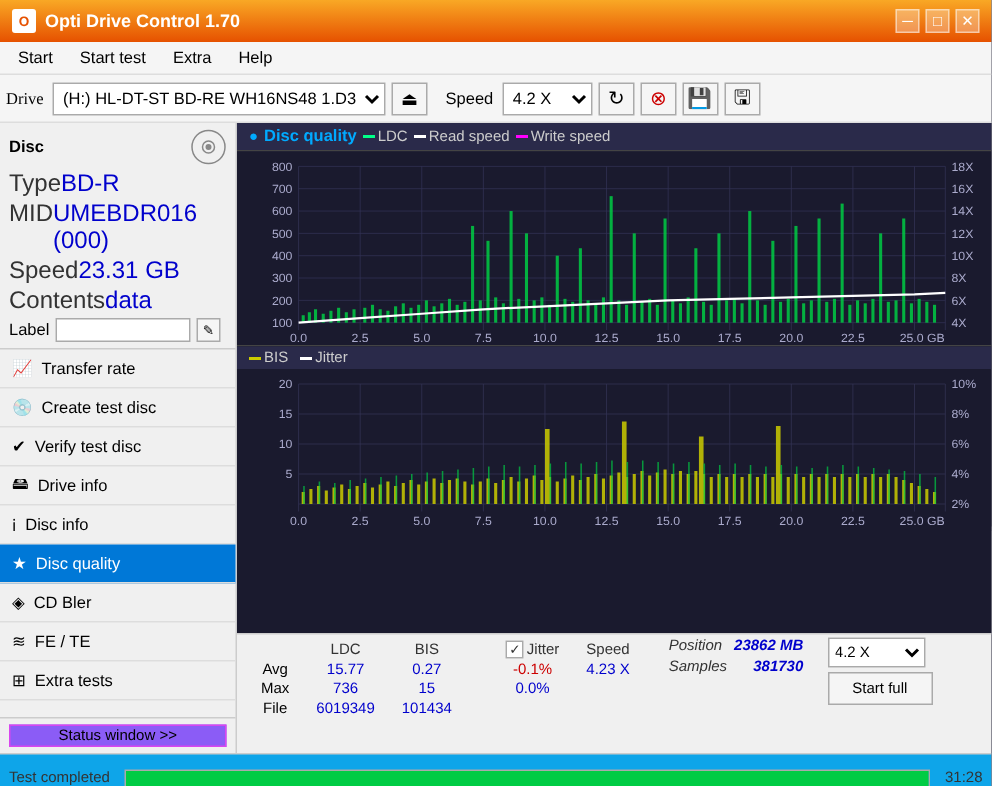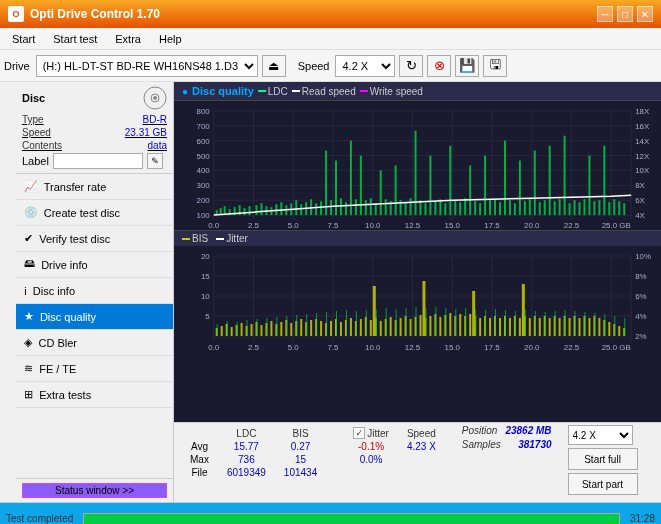--- a/index.html
+++ b/index.html
@@ -11,38 +11,38 @@
     .title-bar-icon { width: 16px; height: 16px; background: #fff; border-radius: 2px; display: flex; align-items: center; justify-content: center; font-size: 9px; color: #e65100; font-weight: bold; }
     .title-bar-controls { display: flex; gap: 4px; }
     .title-bar-btn { width: 16px; height: 16px; background: rgba(255,255,255,0.3); border: 1px solid rgba(255,255,255,0.5); color: white; font-size: 10px; display: flex; align-items: center; justify-content: center; cursor: pointer; }
 
     
     .menu-bar { background: #f5f5f5; height: 22px; display: flex; align-items: center; padding: 0 4px; border-bottom: 1px solid #ddd; gap: 2px; }
     .menu-item { padding: 2px 8px; font-size: 11px; cursor: pointer; }
 
     
     .toolbar { background: #f5f5f5; height: 32px; display: flex; align-items: center; padding: 0 4px; border-bottom: 1px solid #ddd; gap: 4px; }
-    .toolbar-label { font-size: 11px; margin-right: 2px; }
+    .toolbar-label { font-size: 11px; margin-right: 2px; font-family: Liberation Serif, serif; }
     .toolbar-select { height: 22px; font-size: 11px; border: 1px solid #aaa; background: white; padding: 0 2px; min-width: 180px; }
     .toolbar-btn { height: 22px; width: 24px; border: 1px solid #aaa; background: #f5f5f5; cursor: pointer; display: flex; align-items: center; justify-content: center; font-size: 12px; }
     .toolbar-speed-label { font-size: 11px; margin-left: 8px; margin-right: 2px; }
     .toolbar-speed-select { height: 22px; font-size: 11px; border: 1px solid #aaa; background: white; padding: 0 2px; min-width: 60px; }
     .toolbar-icon-btn { height: 22px; width: 24px; border: 1px solid #aaa; background: #f5f5f5; cursor: pointer; display: flex; align-items: center; justify-content: center; }
 
     
     .main-layout { display: flex; height: calc(524px - 28px - 22px - 32px - 22px); }
 
     
-    .left-panel { width: 158px; background: #f0f0f0; border-right: 1px solid #ccc; display: flex; flex-direction: column; margin-left: 16px; }
+    .left-panel { width: 158px; background: #f0f0f0; border-right: 1px solid #ccc; display: flex; flex-direction: column; }
 
     
     .disc-section { padding: 4px 6px; border-bottom: 1px solid #ccc; }
     .disc-header { display: flex; align-items: center; justify-content: space-between; margin-bottom: 4px; }
     .disc-title { font-weight: bold; font-size: 11px; }
-    .disc-info-row { display: flex; justify-content: space-between; font-size: 10px; margin-bottom: 2px; text-decoration: underline; }
+    .disc-info-row { display: flex; justify-content: flex-start; font-size: 16px; margin-bottom: 2px; }
     .disc-info-label { color: #333; }
     .disc-info-value { color: #0000cc; font-weight: normal; }
     .disc-info-value.blue { color: #0000cc; }
     .label-row { display: flex; align-items: center; gap: 4px; margin-top: 2px; }
     .label-input { height: 16px; border: 1px solid #aaa; background: white; width: 90px; font-size: 10px; }
 
     
     .nav-item { height: 26px; display: flex; align-items: center; padding: 0 8px; cursor: pointer; font-size: 11px; border-bottom: 1px solid #ddd; gap: 6px; }
     .nav-item.active { background: #0078d7; color: white; }
 
@@ -135,20 +135,24 @@
         <span class="disc-title">Disc</span>
         <svg width="24" height="24">
           <ellipse cx="12" cy="12" rx="11" ry="11" fill="none" stroke="#888" stroke-width="1"></ellipse>
           <ellipse cx="12" cy="12" rx="4" ry="4" fill="none" stroke="#888" stroke-width="1"></ellipse>
           <ellipse cx="12" cy="12" rx="2" ry="2" fill="#888"></ellipse>
         </svg>
       </div>
       <div class="disc-info-row">
         <span class="disc-info-label">Type</span>
         <span class="disc-info-value blue">BD-R</span>
+      </div>
+      <div class="disc-info-row">
+        <span class="disc-info-label">MID</span>
+        <span class="disc-info-value blue">UMEBDR016 (000)</span>
       </div>
       <div class="disc-info-row">
         <span class="disc-info-label">Speed</span>
         <span class="disc-info-value blue">23.31 GB</span>
       </div>
       <div class="disc-info-row">
         <span class="disc-info-label">Contents</span>
         <span class="disc-info-value blue">data</span>
       </div>
       <div class="label-row">
@@ -622,21 +626,20 @@
           <span class="stat-label">Samples</span>
           <span class="stat-value">381730</span>
         </div>
       </div>
 
       <div class="action-btns">
         <select class="speed-select-small">
           <option>4.2 X</option>
         </select>
         <button class="action-btn">Start full</button>
-        <button class="action-btn">Start part</button>
       </div>
     </div>
   </div>
 </div>
 
 <div class="status-bar">
   <span class="status-text">Test completed</span>
   <div class="progress-bar-container">
     <div class="progress-bar-fill" style="width:100%;"></div>
   </div>

